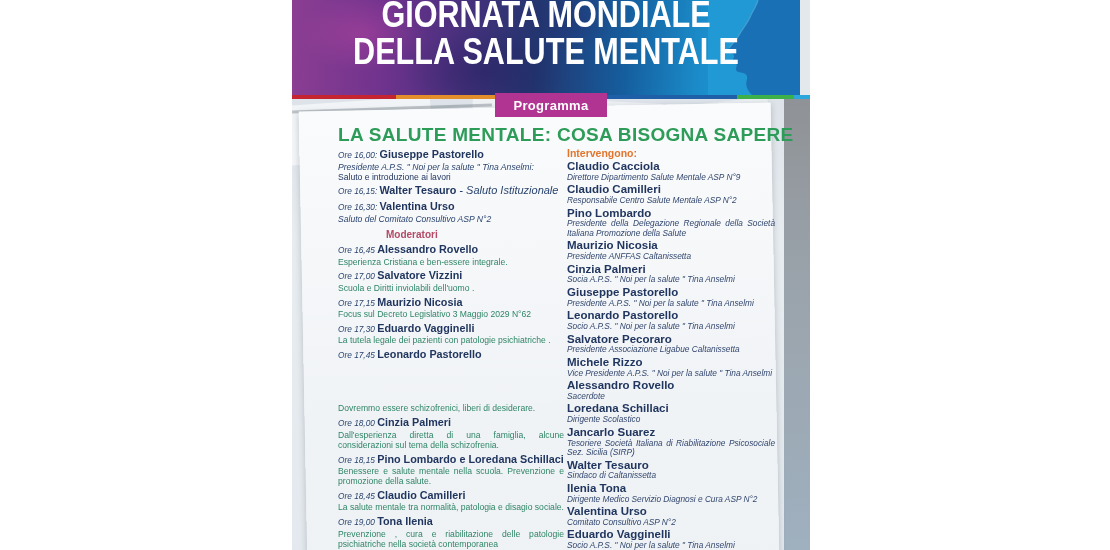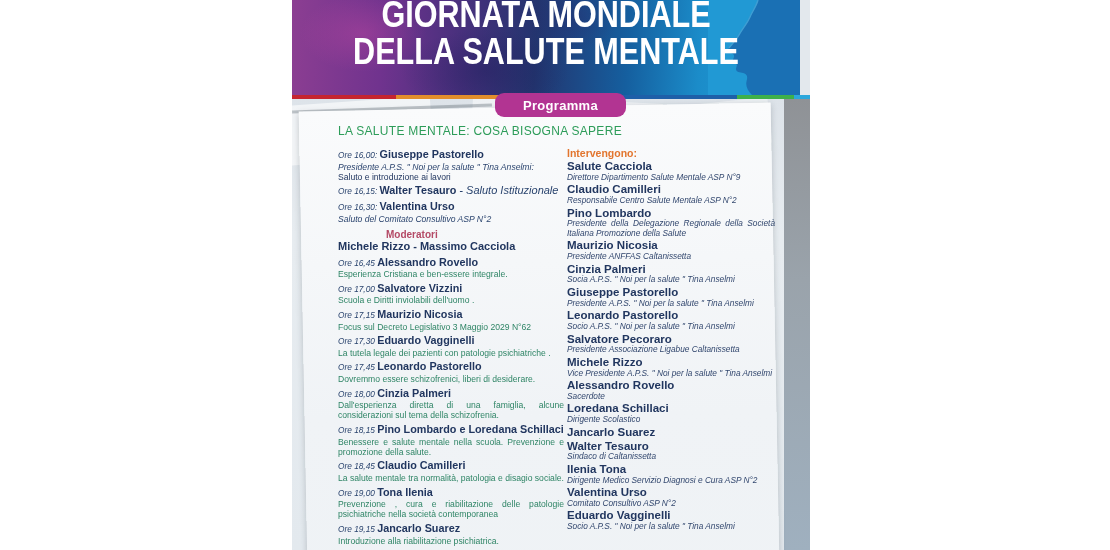--- a/index.html
+++ b/index.html
@@ -45,27 +45,27 @@
     position:absolute;right:0;top:0;width:26px;bottom:0;
     background:linear-gradient(180deg,#8f9296 0%,#9aa3ab 40%,#9fb0bf 100%);
   }
   .sheet{
     position:absolute;left:12px;top:8px;width:472px;height:560px;
     background:linear-gradient(180deg,#fafbfc 0%,#f0f3f6 55%,#eef2f5 100%);
     transform:rotate(-1.1deg);
     box-shadow:0 2px 6px rgba(40,50,60,.25);
   }
   .badge{
-    position:absolute;left:203px;top:-6px;width:131px;height:24px;z-index:5;
+    position:absolute;left:203px;top:-6px;width:112px;height:24px;z-index:5;
     background:#b23492;color:#fff;font-weight:bold;font-size:13px;
-    display:flex;align-items:center;justify-content:center;letter-spacing:.3px;border-radius:9px;
+    display:flex;align-items:center;justify-content:center;letter-spacing:.3px;
   }
   .title{
     position:absolute;left:46px;top:25px;color:#2d9c59;
-    font-weight:normal;font-size:12px;letter-spacing:.3px;white-space:nowrap;
+    font-weight:bold;font-size:19px;letter-spacing:.3px;white-space:nowrap;
   }
   .col-left{position:absolute;left:46px;top:48px;width:226px;}
   .col-right{position:absolute;left:275px;top:48px;width:208px;}
   
   .talk{margin-bottom:1.5px;}
   .talk-head{line-height:11.5px;}
   .t-time{font-style:italic;font-size:8.3px;color:#2a446e;}
   .t-name{font-weight:bold;font-size:10.8px;color:#21365f;}
   .t-after{font-style:italic;font-size:11px;color:#2a446e;}
   .t-line{font-size:8.6px;line-height:10.2px;text-align:justify;}
@@ -104,41 +104,40 @@
         </div>
         <div class="talk">
           <div class="talk-head"><span class="t-time">Ore 16,15: </span><span class="t-name">Walter Tesauro</span><span class="t-after"> - Saluto Istituzionale</span></div>
         </div>
         <div class="talk">
           <div class="talk-head"><span class="t-time">Ore 16,30: </span><span class="t-name">Valentina Urso</span></div>
           <div class="t-line s-italic">Saluto del Comitato Consultivo ASP N°2</div>
         </div>
         <div class="mod">
           <div class="mod-label" style="color: rgb(180, 74, 102); padding-left: 48px;">Moderatori</div>
-          <div class="mod-names">Michele Rizzo - Massimo Cacciola</div>
         </div>
         <div class="talk">
           <div class="talk-head"><span class="t-time">Ore 16,45 </span><span class="t-name">Alessandro Rovello</span></div>
           <div class="t-line s-teal" style="color: rgb(47, 133, 102);">Esperienza Cristiana e ben-essere integrale.</div>
         </div>
         <div class="talk">
           <div class="talk-head"><span class="t-time">Ore 17,00 </span><span class="t-name">Salvatore Vizzini</span></div>
           <div class="t-line s-teal" style="color: rgb(47, 133, 102);">Scuola e Diritti inviolabili dell'uomo .</div>
         </div>
         <div class="talk">
           <div class="talk-head"><span class="t-time">Ore 17,15 </span><span class="t-name">Maurizio Nicosia</span></div>
           <div class="t-line s-teal" style="color: rgb(47, 133, 102);">Focus sul Decreto Legislativo 3 Maggio 2029 N°62</div>
         </div>
         <div class="talk">
           <div class="talk-head"><span class="t-time">Ore 17,30 </span><span class="t-name">Eduardo Vagginelli</span></div>
           <div class="t-line s-teal" style="color: rgb(47, 133, 102);">La tutela legale dei pazienti con patologie psichiatriche .</div>
         </div>
         <div class="talk">
           <div class="talk-head"><span class="t-time">Ore 17,45 </span><span class="t-name">Leonardo Pastorello</span></div>
-          <div class="t-line s-teal" style="color: rgb(47, 133, 102);">Dovremmo essere schizofrenici, liberi di desiderare.</div>
+          <div class="t-line s-teal" style="color: rgb(47, 133, 102); margin-top: 42px;">Dovremmo essere schizofrenici, liberi di desiderare.</div>
         </div>
         <div class="talk">
           <div class="talk-head"><span class="t-time">Ore 18,00 </span><span class="t-name">Cinzia Palmeri</span></div>
           <div class="t-line s-teal" style="color: rgb(47, 133, 102);">Dall'esperienza diretta di una famiglia, alcune considerazioni sul tema della schizofrenia.</div>
         </div>
         <div class="talk">
           <div class="talk-head"><span class="t-time">Ore 18,15 </span><span class="t-name">Pino Lombardo e Loredana Schillaci</span></div>
           <div class="t-line s-teal" style="color: rgb(47, 133, 102);">Benessere e salute mentale nella scuola. Prevenzione e promozione della salute.</div>
         </div>
         <div class="talk">
@@ -155,21 +154,21 @@
         </div>
         <div class="talk">
           <div class="talk-head"><span class="t-name">Salvatore Pecoraro</span></div>
         </div>
       </div>
 
     <div class="col-right">
       <div class="heading" style="color: rgb(226, 117, 46);">Intervengono:</div>
       <div id="speakers">
           <div class="person">
-            <div class="p-name">Salute Cacciola</div>
+            <div class="p-name">Claudio Cacciola</div>
             <div class="p-role">Direttore Dipartimento Salute Mentale ASP N°9</div>
           </div>
           <div class="person">
             <div class="p-name">Claudio Camilleri</div>
             <div class="p-role">Responsabile Centro Salute Mentale ASP N°2</div>
           </div>
           <div class="person">
             <div class="p-name">Pino Lombardo</div>
             <div class="p-role">Presidente della Delegazione Regionale della Società Italiana Promozione della Salute</div>
           </div>
@@ -200,20 +199,21 @@
           <div class="person">
             <div class="p-name">Alessandro Rovello</div>
             <div class="p-role">Sacerdote</div>
           </div>
           <div class="person">
             <div class="p-name">Loredana Schillaci</div>
             <div class="p-role">Dirigente Scolastico</div>
           </div>
           <div class="person">
             <div class="p-name">Jancarlo Suarez</div>
+            <div class="p-role">Tesoriere Società Italiana di Riabilitazione Psicosociale Sez. Sicilia (SIRP)</div>
           </div>
           <div class="person">
             <div class="p-name">Walter Tesauro</div>
             <div class="p-role">Sindaco di Caltanissetta</div>
           </div>
           <div class="person">
             <div class="p-name">Ilenia Tona</div>
             <div class="p-role">Dirigente Medico Servizio Diagnosi e Cura ASP N°2</div>
           </div>
           <div class="person">

